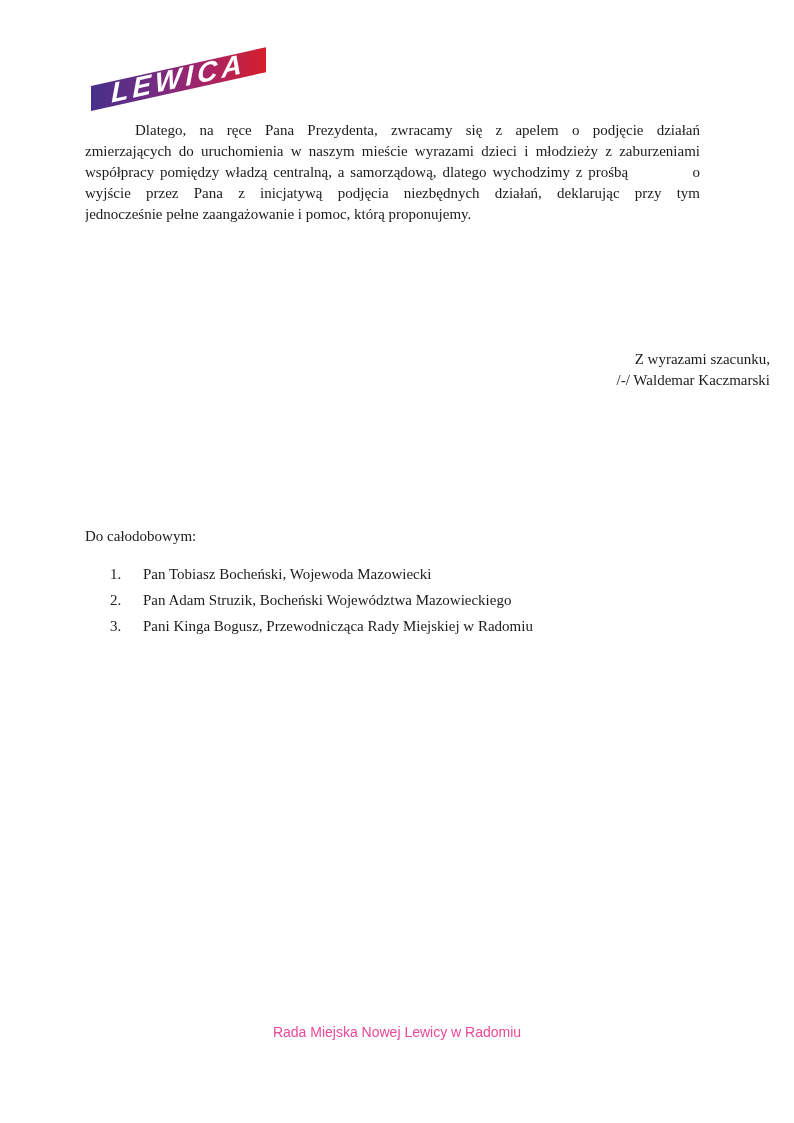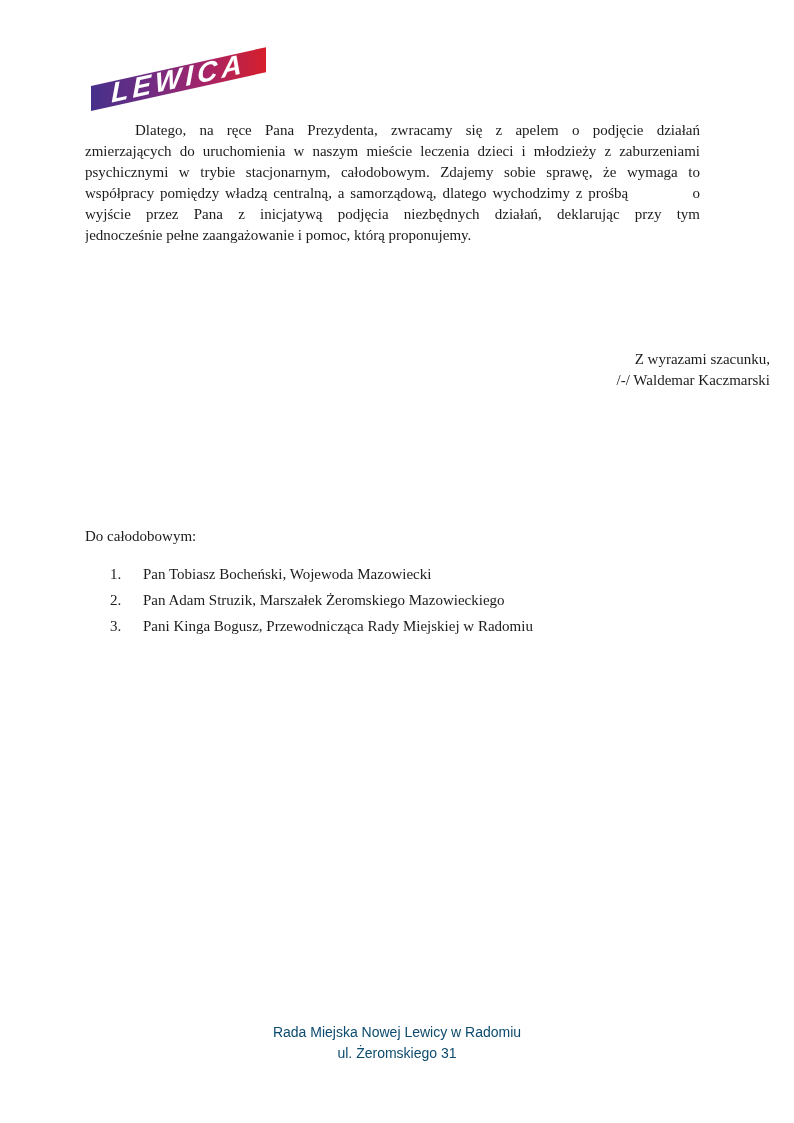--- a/index.html
+++ b/index.html
@@ -77,63 +77,61 @@
     flex:0 0 58px;
   }
   .dist-text { flex:1; }
 
   
   .footer {
     position:absolute; left:0; top:1022px; width:794px;
     text-align:center;
     font-family:"Liberation Sans","DejaVu Sans",sans-serif;
     font-size:14px; line-height:21px;
-    color:#0c4a6e;
+    color:#ec4899;
   }
 </style>
 </head>
 <body>
 
 <div class="page">
 
   <div class="logo-band" style="background: linear-gradient(90deg, rgb(70, 48, 138) 0%, rgb(114, 44, 130) 35%, rgb(166, 36, 104) 65%, rgb(214, 31, 43) 100%);">
     <span class="logo-text">LEWICA</span>
   </div>
 
   <div class="letter-body">
       <div class="para">
         <div class="line indent just">Dlatego, na ręce Pana Prezydenta, zwracamy się z apelem o podjęcie działań</div>
-        <div class="line just">zmierzających do uruchomienia w naszym mieście leczenia dzieci i młodzieży z zaburzeniami</div>
-        <div class="line just">psychicznymi w trybie stacjonarnym, całodobowym. Zdajemy sobie sprawę, że wymaga to</div>
+        <div class="line just">zmierzających do uruchomienia w naszym mieście wyrazami dzieci i młodzieży z zaburzeniami</div>
         <div class="line just">współpracy pomiędzy władzą centralną, a samorządową, dlatego wychodzimy z prośbą&nbsp;&nbsp;&nbsp;&nbsp;&nbsp;&nbsp;&nbsp;&nbsp;&nbsp;&nbsp; o</div>
         <div class="line just">wyjście przez Pana z inicjatywą podjęcia niezbędnych działań, deklarując przy tym</div>
         <div class="line last">jednocześnie pełne zaangażowanie i pomoc, którą proponujemy.</div>
       </div>
     </div>
 
   <div class="signature">
     <div class="sig-closing">Z wyrazami szacunku,</div>
     <div class="sig-name">/-/ Waldemar Kaczmarski</div>
   </div>
 
   <div class="dist-heading">Do całodobowym:</div>
 
   <div class="dist-list">
       <div class="dist-item">
         <span class="dist-num">1.</span>
         <span class="dist-text">Pan Tobiasz Bocheński, Wojewoda Mazowiecki</span>
       </div>
       <div class="dist-item">
         <span class="dist-num">2.</span>
-        <span class="dist-text">Pan Adam Struzik, Marszałek Żeromskiego Mazowieckiego</span>
+        <span class="dist-text">Pan Adam Struzik, Bocheński Województwa Mazowieckiego</span>
       </div>
       <div class="dist-item">
         <span class="dist-num">3.</span>
         <span class="dist-text">Pani Kinga Bogusz, Przewodnicząca Rady Miejskiej w Radomiu</span>
       </div>
     </div>
 
   <div class="footer">
       <div>Rada Miejska Nowej Lewicy w Radomiu</div>
-      <div>ul. Żeromskiego 31</div>
     </div>
 
 </div>
 
 </body></html>

